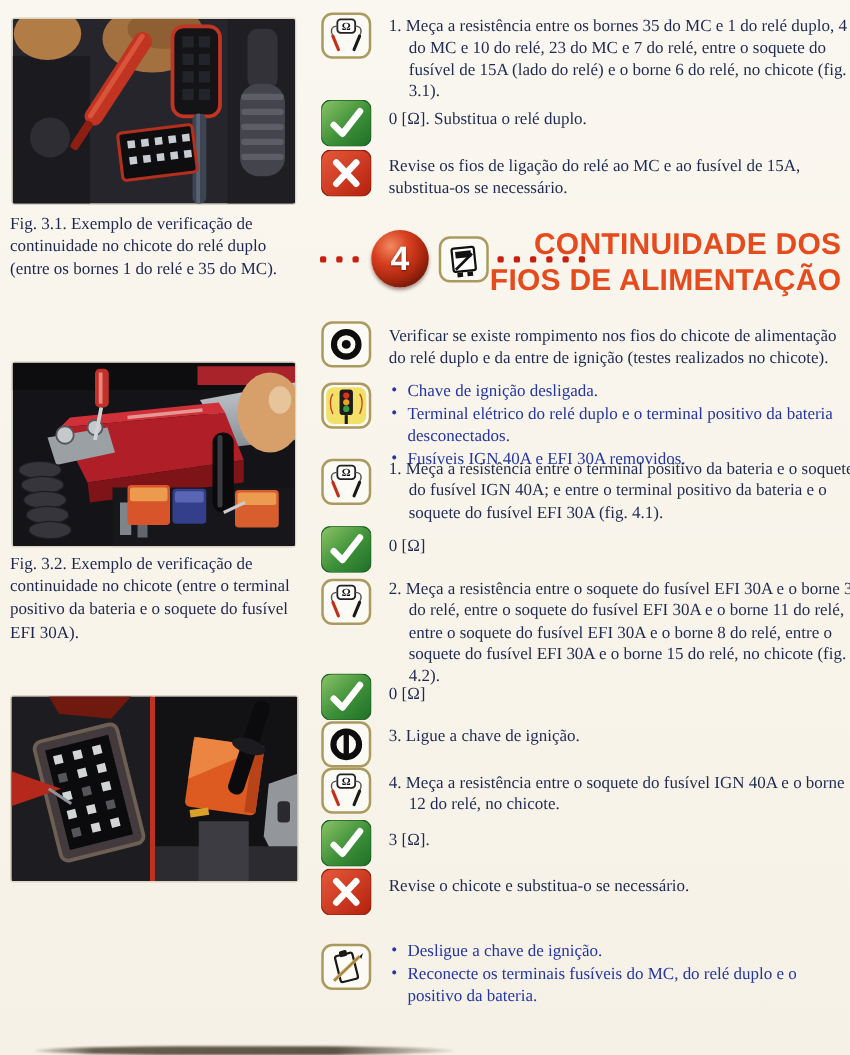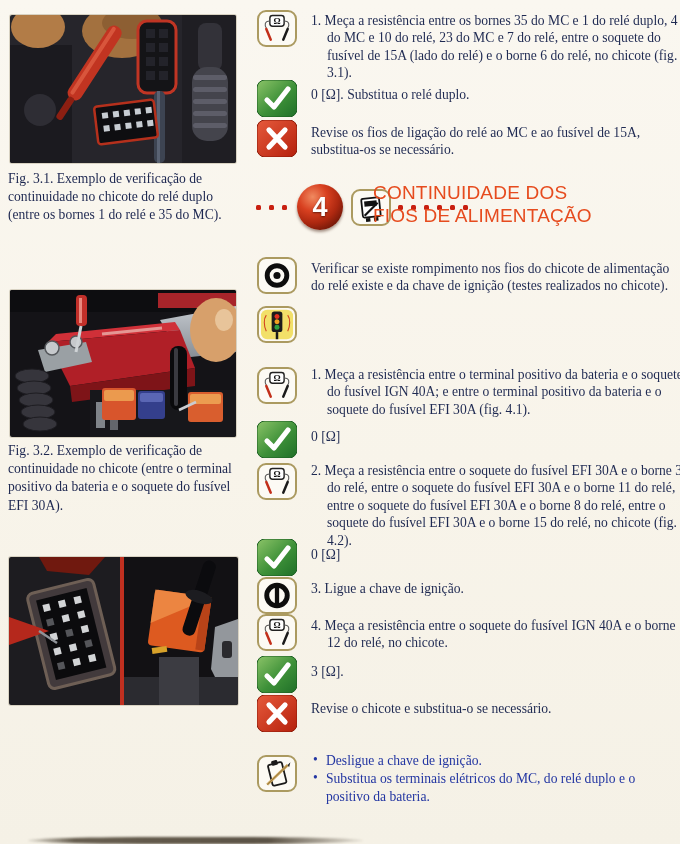--- a/index.html
+++ b/index.html
@@ -26,23 +26,23 @@
     background:radial-gradient(circle at 34% 28%, #f08a60 0%, #d84020 32%, #ad2810 58%, #3c0a02 100%);
     box-shadow:0 2px 3px rgba(60,20,5,.45);
     display:flex; align-items:center; justify-content:center;
     color:#fff; font-family:"Liberation Sans", sans-serif; font-weight:bold; font-size:27px;
     text-shadow:0 1px 2px rgba(0,0,0,.5);
   }
   .dots { position:absolute; top:205px; display:flex; gap:8px; }
   .dots span { width:5px; height:5px; background:#c81f10; border-radius:1.5px; display:inline-block; }
 
   .sec-title {
-    position:absolute; right:7px; top:181px; width:300px; 
-    font-family:"Liberation Sans", sans-serif; font-weight:normal; letter-spacing:.2px;
-    font-size:19px; line-height:1.22; color:#e64b1e;
+    position:absolute; right:7px; top:181px; width:300px; text-align:right;
+    font-family:"Liberation Sans", sans-serif; font-weight:bold; letter-spacing:.2px;
+    font-size:24px; line-height:1.22; color:#e64b1e;
   }
   .sec-title span { display:block; }
 
   .page-edge {
     position:absolute; left:28px; top:837px; width:335px; height:7px; border-radius:50% / 60%;
     background:linear-gradient(90deg, rgba(60,50,35,.12), rgba(62,52,36,.78) 14%, rgba(58,48,34,.82) 72%, rgba(60,50,35,.08));
     filter:blur(1px);
   }
 </style>
 </head>
@@ -264,34 +264,39 @@
     <span>CONTINUIDADE DOS</span>
     <span>FIOS DE ALIMENTAÇÃO</span>
   </div>
 
   <div class="icon tanbox" style="top:257px">
     <svg viewBox="0 0 40 37">
         <circle cx="20" cy="18.5" r="11" fill="none" stroke="#0d0d0d" stroke-width="5.5"></circle>
         <circle cx="20" cy="18.5" r="4" fill="#0d0d0d"></circle>
       </svg>
   </div>
-  <div class="txt" style="top:260px">Verificar se existe rompimento  nos fios do chicote de alimentação do relé existe e da chave de ignição (testes  realizados no chicote).</div>
+  <div class="txt" style="top:260px">Verificar se existe rompimento  nos fios do chicote de alimentação do relé duplo e da entre de ignição (testes  realizados no chicote).</div>
 
   <div class="icon tanbox" style="top:306px">
     <svg viewBox="0 0 40 37">
         <rect x="2" y="2" width="36" height="33" rx="7" fill="#f2e069"></rect>
         <path d="M8 8 C5 12 5 20 8 26" fill="none" stroke="#d04020" stroke-width="1.2"></path>
         <path d="M32 8 C35 12 35 20 32 26" fill="none" stroke="#d04020" stroke-width="1.2"></path>
         <rect x="14" y="4" width="12" height="23" rx="3" fill="#1c1c1c"></rect>
         <circle cx="20" cy="9.5" r="2.8" fill="#e03020"></circle>
         <circle cx="20" cy="15.5" r="2.8" fill="#f0a020"></circle>
         <circle cx="20" cy="21.5" r="2.8" fill="#30a040"></circle>
         <rect x="18.6" y="27" width="2.8" height="8" fill="#1a1a1a"></rect>
       </svg>
   </div>
+  <div class="txt bullets" style="top:304px">
+    <div>Chave de ignição desligada.</div>
+    <div>Terminal elétrico do relé duplo e o terminal positivo da bateria desconectados.</div>
+    <div>Fusíveis IGN 40A e EFI 30A removidos.</div>
+  </div>
 
   <div class="icon tanbox" style="top:367px">
     <svg viewBox="0 0 40 37">
         <rect x="12" y="4" width="16" height="12" rx="3" fill="#fff" stroke="#222" stroke-width="1.6"></rect>
         <text x="20" y="13.6" font-size="10" font-weight="bold" text-anchor="middle" fill="#111" font-family="Liberation Serif, serif">Ω</text>
         <path d="M12 10 C6 10 5.5 15 8.5 19" fill="none" stroke="#555" stroke-width="1.2"></path>
         <path d="M28 10 C34 10 34.5 15 31.5 19" fill="none" stroke="#555" stroke-width="1.2"></path>
         <line x1="8" y1="19" x2="13" y2="31" stroke="#c22f1a" stroke-width="2.8" stroke-linecap="round"></line>
         <line x1="32" y1="19" x2="27" y2="31" stroke="#1a1a1a" stroke-width="2.8" stroke-linecap="round"></line>
       </svg>
@@ -368,17 +373,17 @@
           <rect x="12" y="7" width="16" height="24" rx="2" fill="#fdfcf6" stroke="#1a1a1a" stroke-width="2"></rect>
           <rect x="16.5" y="3.5" width="7" height="5.5" rx="1.5" fill="#1a1a1a"></rect>
         </g>
         <line x1="9" y1="31" x2="32" y2="9" stroke="#caa45a" stroke-width="3"></line>
         <line x1="9" y1="31" x2="32" y2="9" stroke="#6b5426" stroke-width="1" opacity=".6"></line>
         <polygon points="32,9 35,6 33.5,11.5" fill="#1a1a1a"></polygon>
       </svg>
   </div>
   <div class="txt bullets" style="top:752px">
     <div>Desligue a chave de ignição.</div>
-    <div>Substitua os terminais elétricos do MC, do relé duplo e o positivo da bateria.</div>
+    <div>Reconecte os terminais fusíveis do MC, do relé duplo e o positivo da bateria.</div>
   </div>
 
   <div class="page-edge"></div>
 </div>
 
 </body></html>

